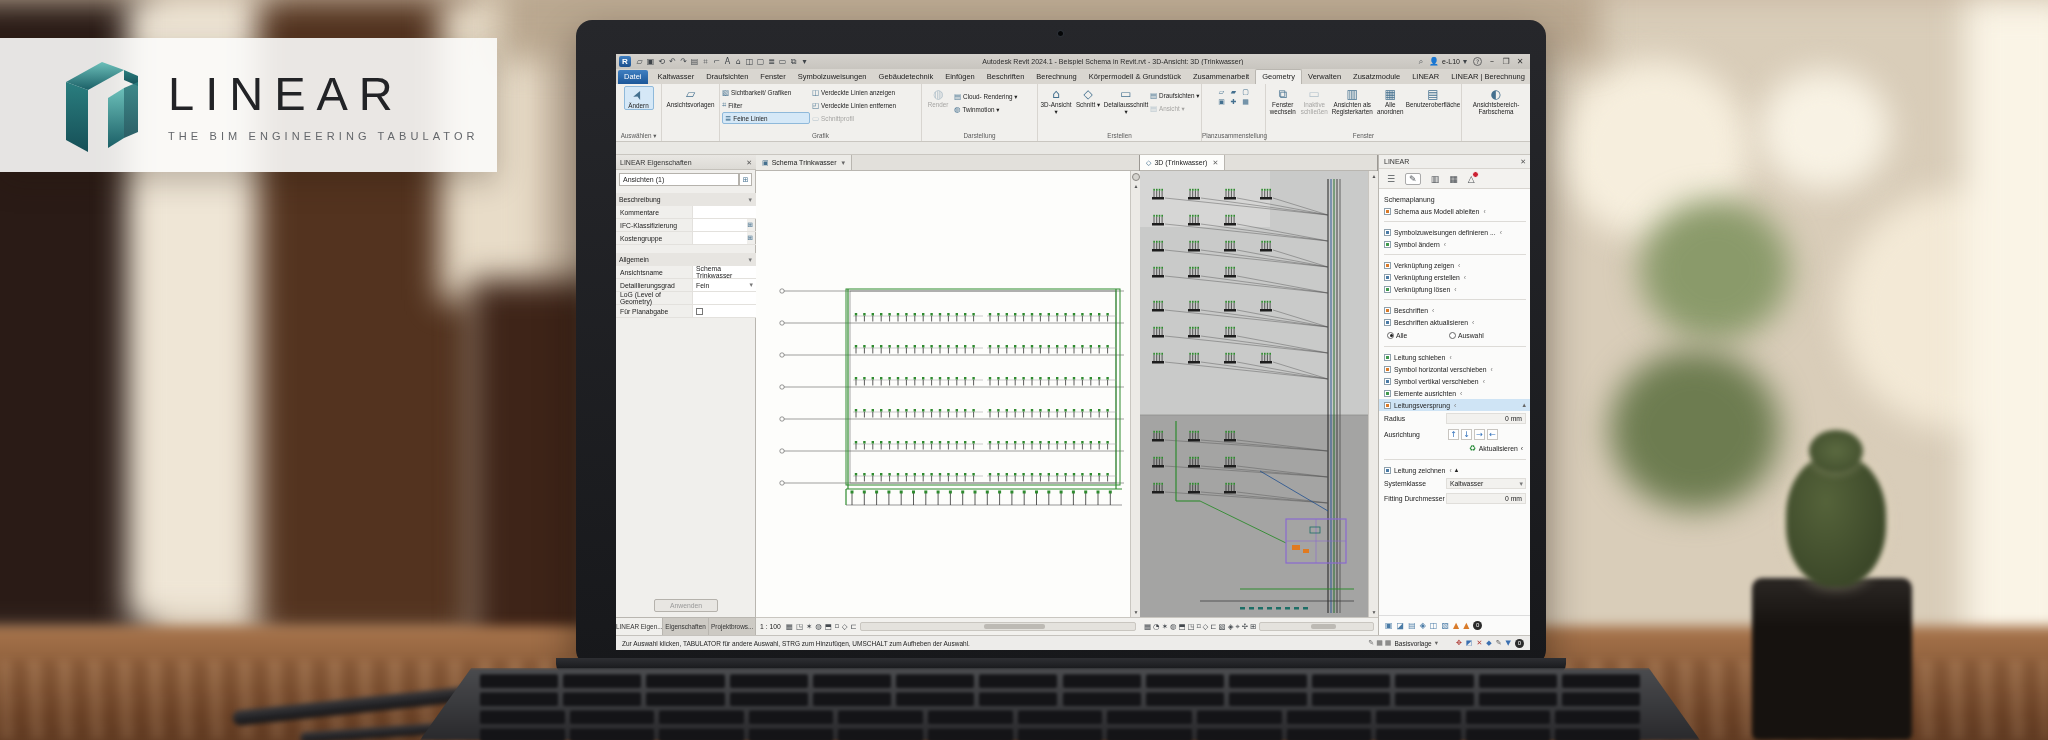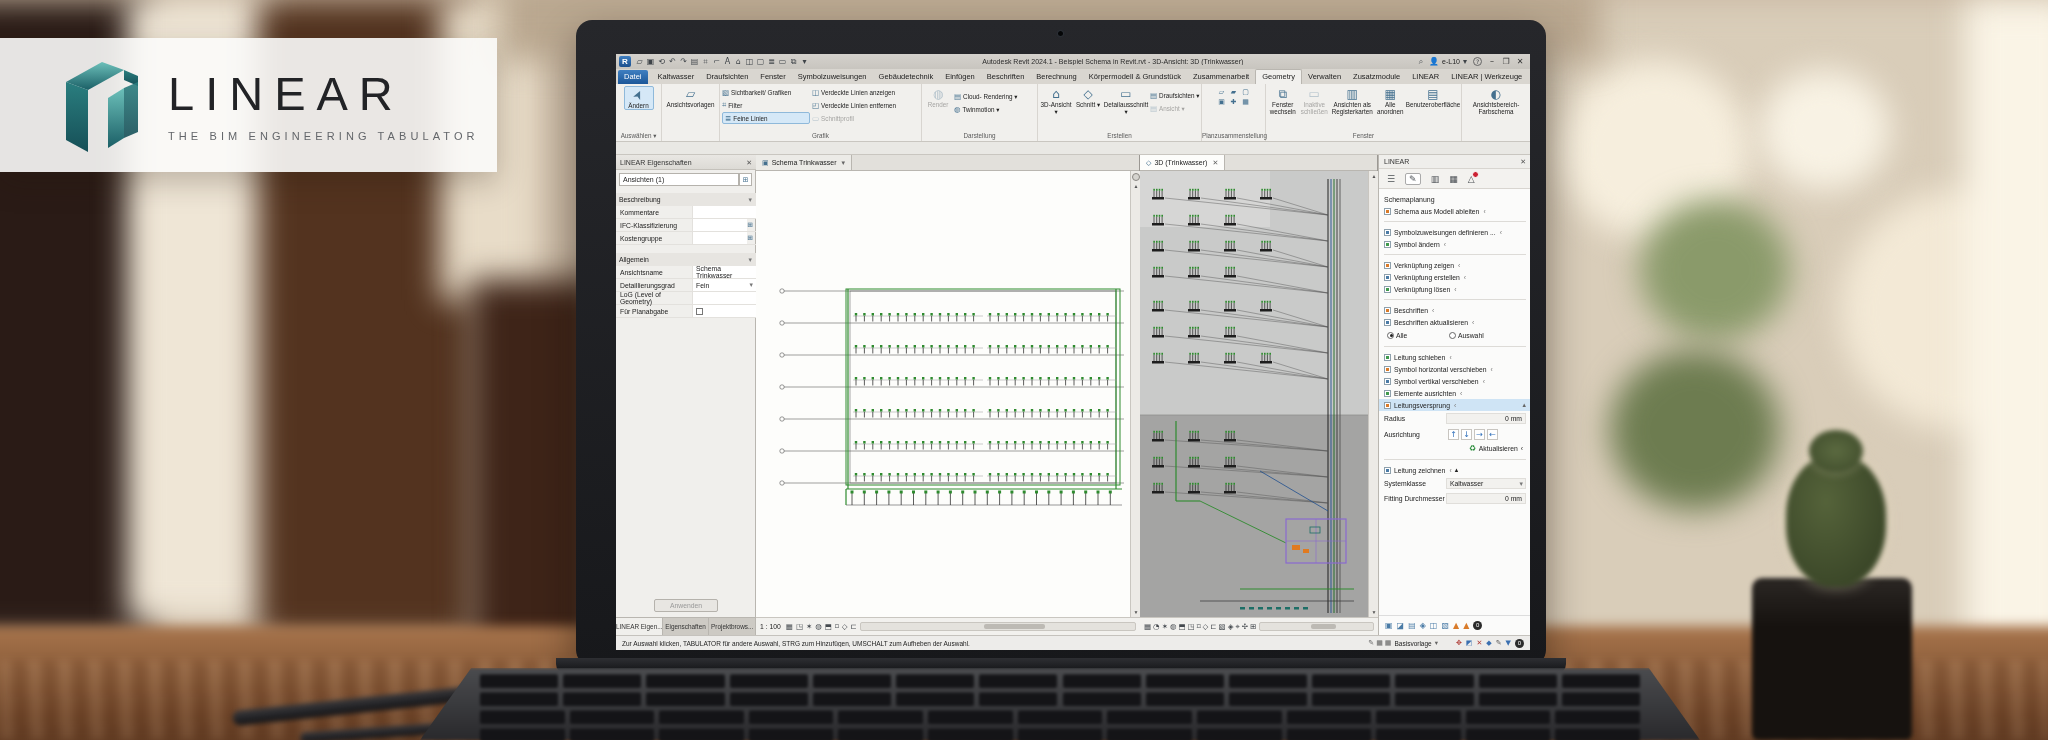--- a/index.html
+++ b/index.html
@@ -267,21 +267,21 @@
           <div class="rtab">Gebäudetechnik</div>
           <div class="rtab">Einfügen</div>
           <div class="rtab">Beschriften</div>
           <div class="rtab">Berechnung</div>
           <div class="rtab">Körpermodell &amp; Grundstück</div>
           <div class="rtab">Zusammenarbeit</div>
           <div class="rtab active">Geometry</div>
           <div class="rtab">Verwalten</div>
           <div class="rtab">Zusatzmodule</div>
           <div class="rtab">LINEAR</div>
-          <div class="rtab">LINEAR | Werkzeuge</div>
+          <div class="rtab">LINEAR | Berechnung</div>
           <div class="rtab">Ändern</div>
         </div>
 
       <div id="ribbon" class="abs">
         <div class="rgroup" style="width:46px;">
           <div class="rg-body" style="justify-content:center;">
             <div class="bigbtn hl" style="width:30px;">
               <span class="bi" style="transform:rotate(-65deg);display:inline-block;">➤</span>
               <span class="bl">Ändern</span>
             </div>

